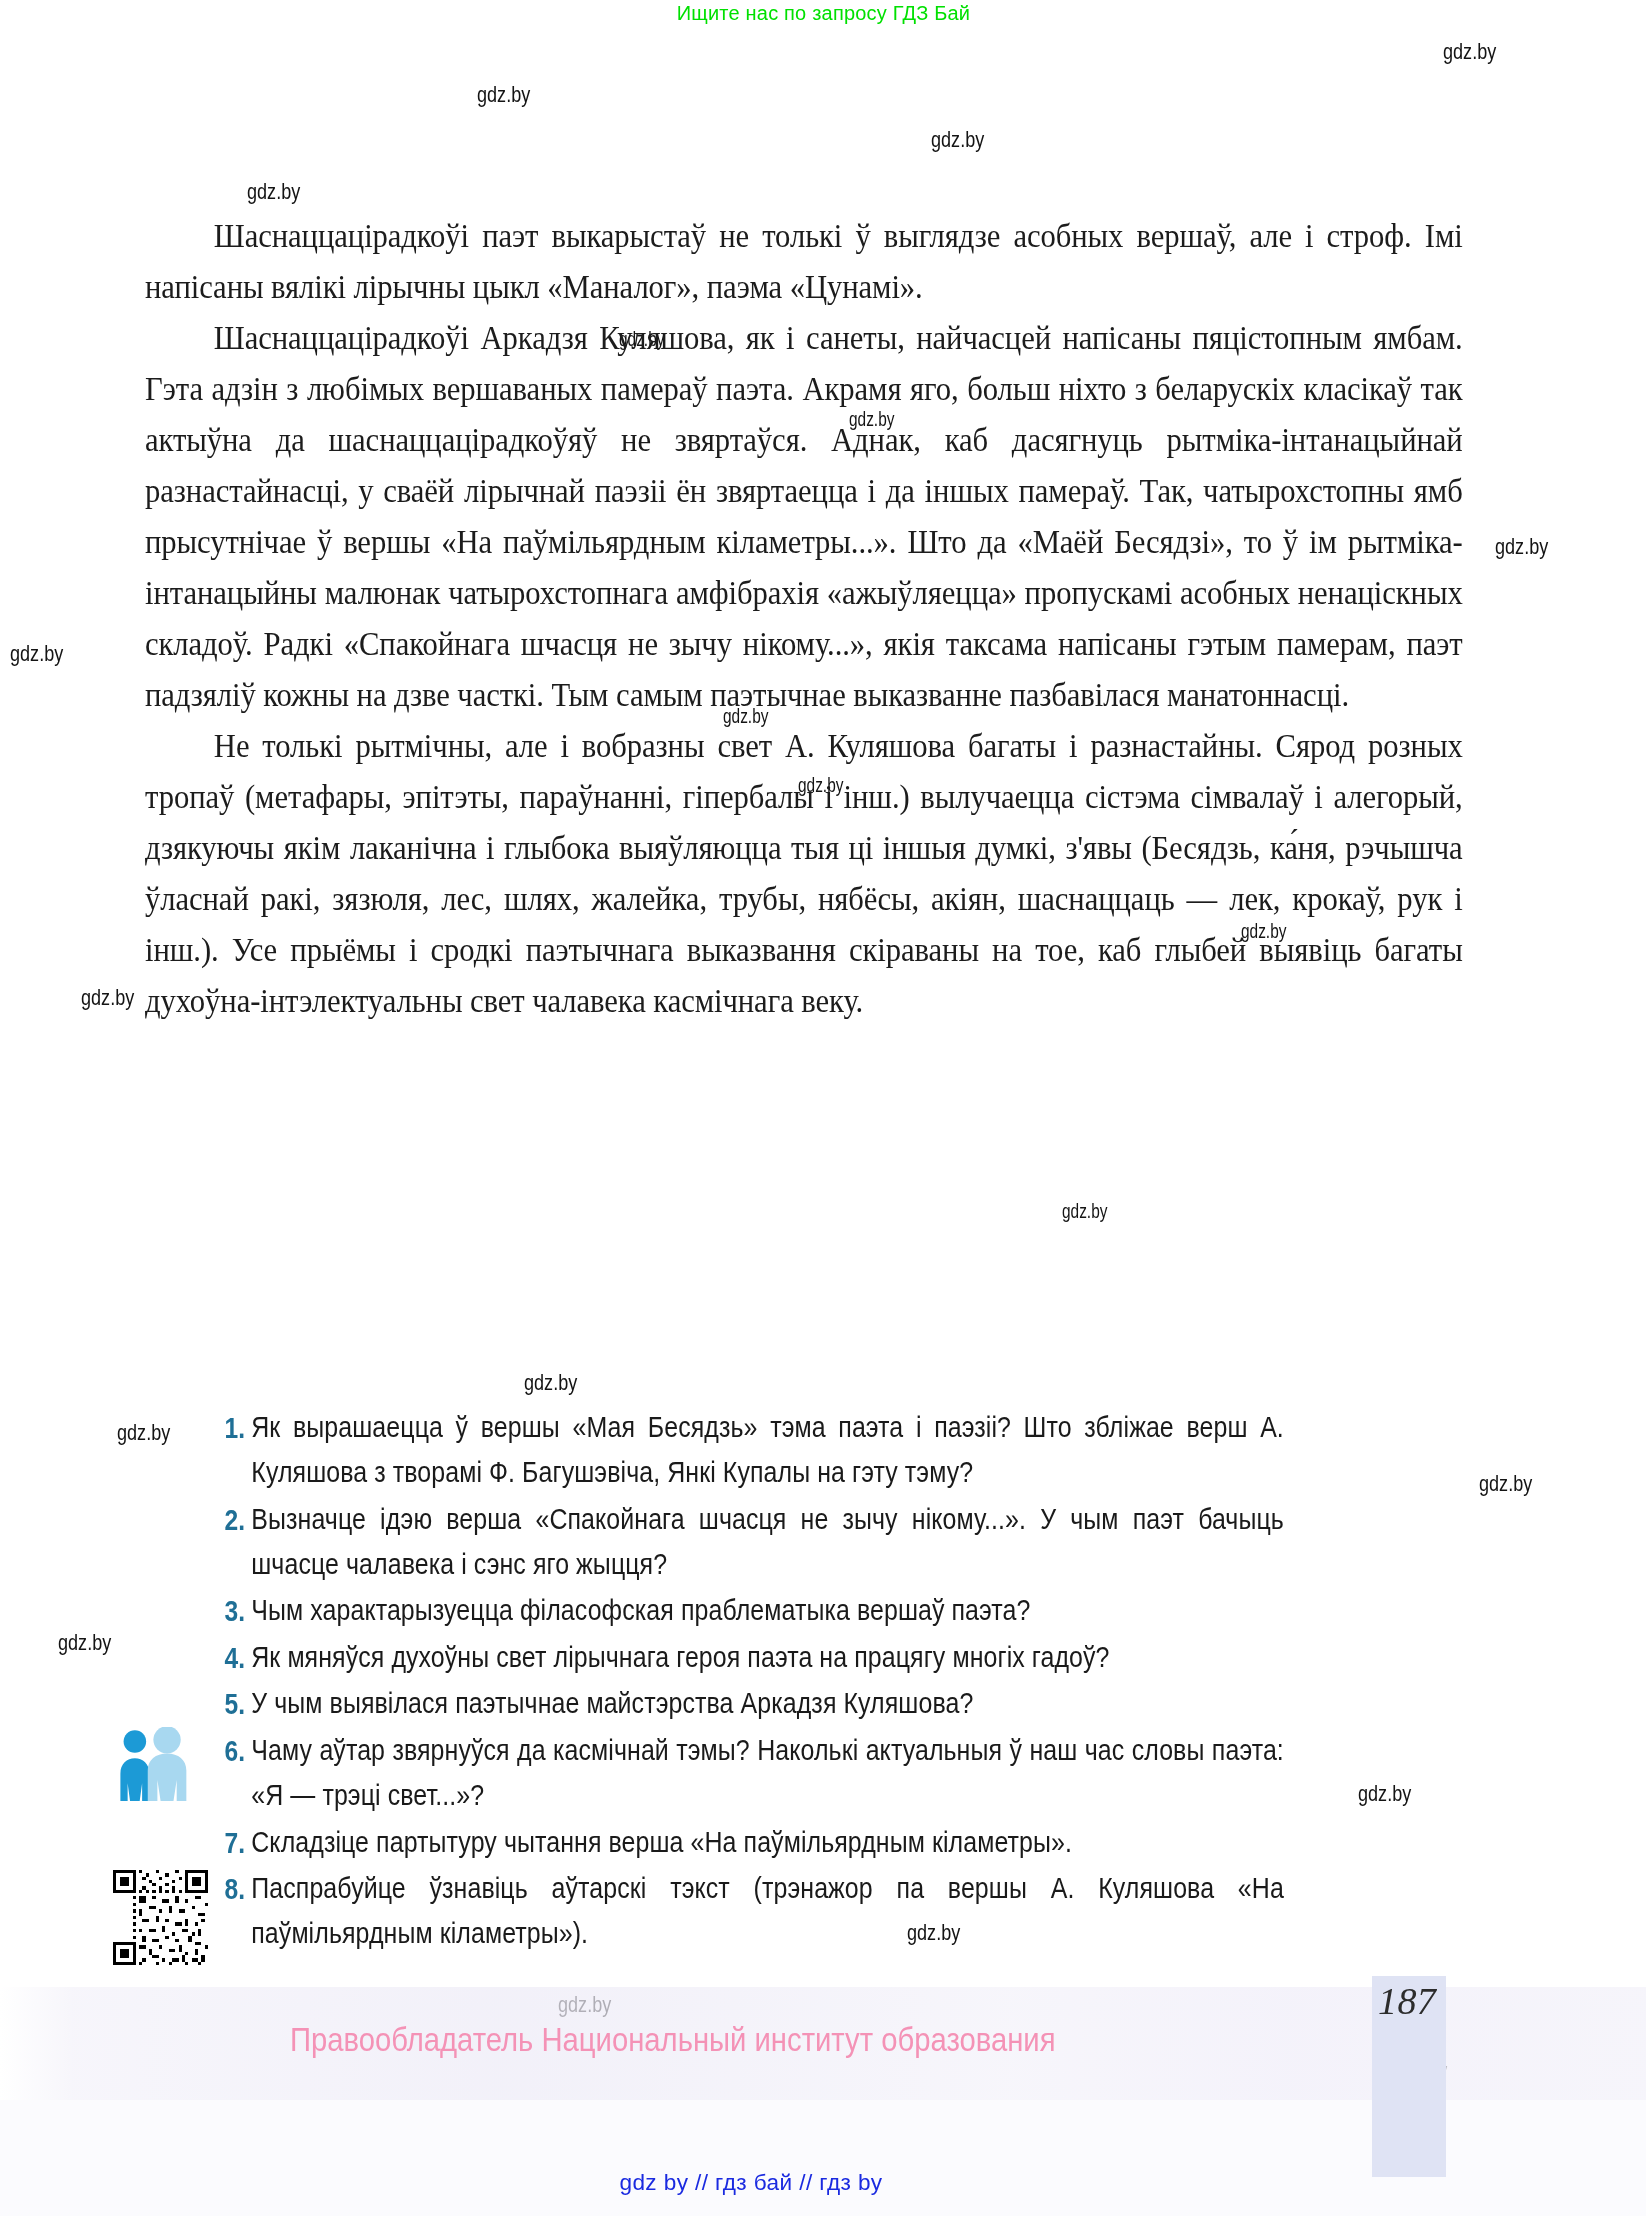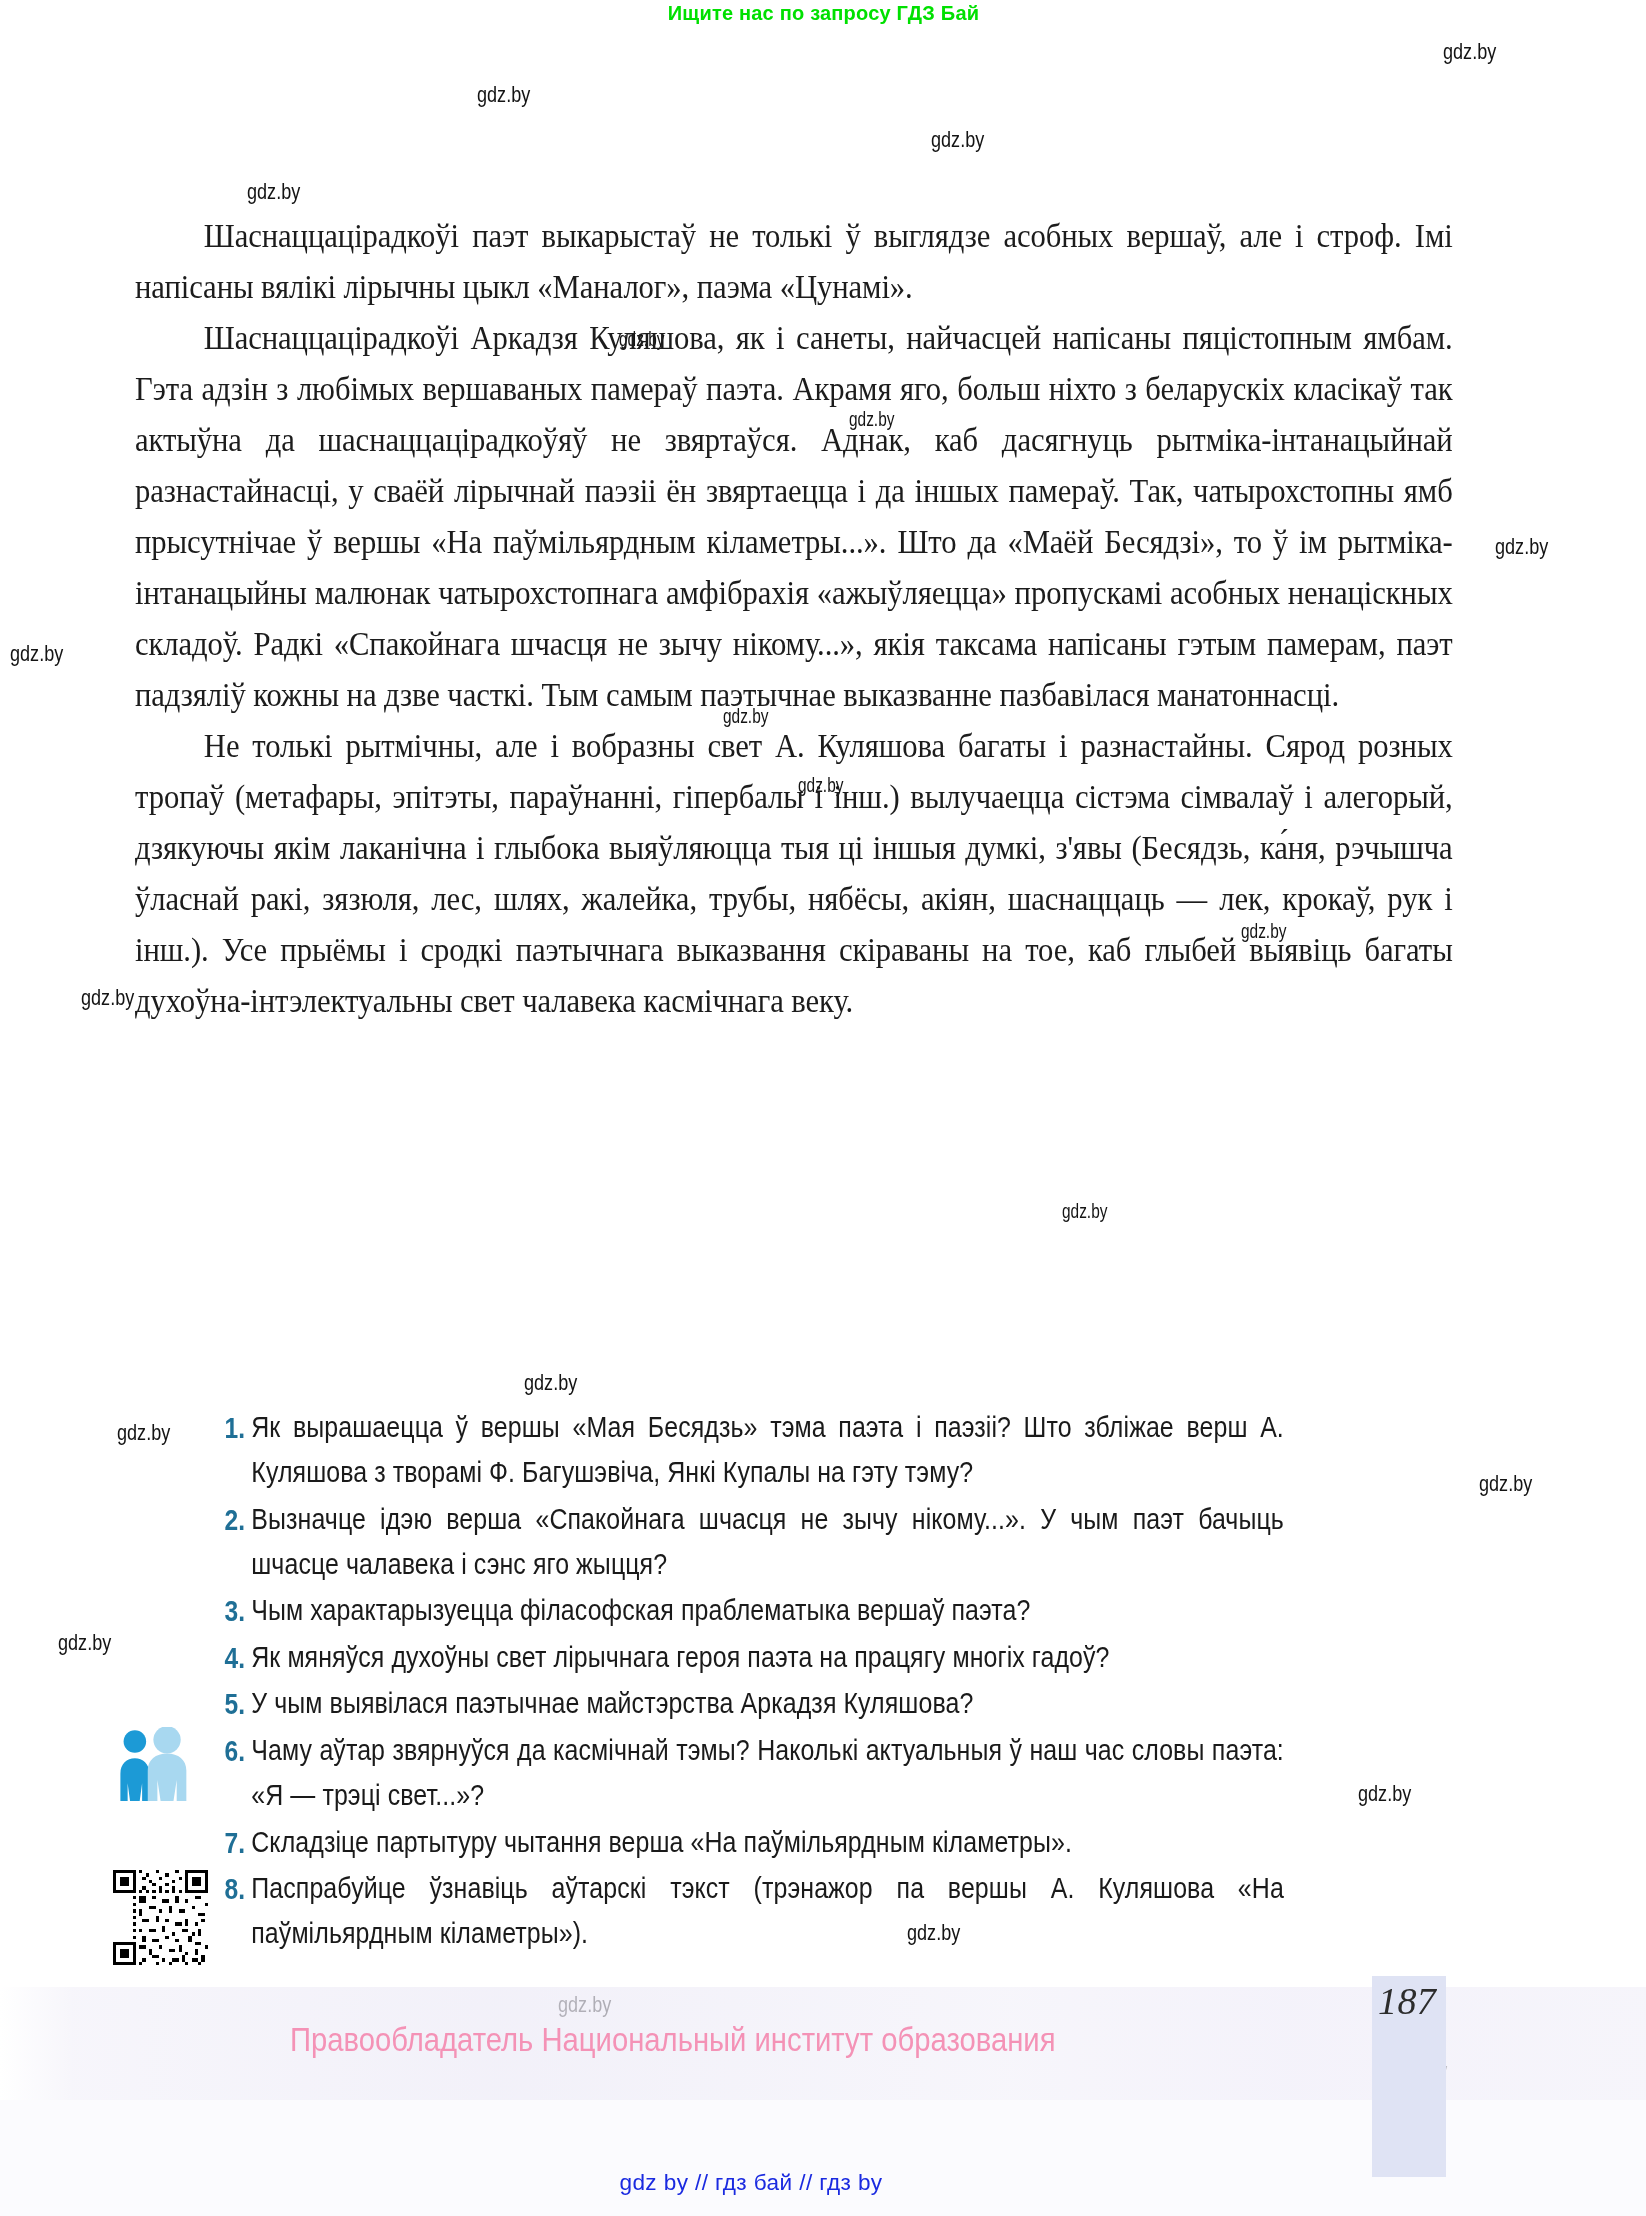--- a/index.html
+++ b/index.html
@@ -19,41 +19,41 @@
   }
 
   
   .promo-banner {
     position: absolute;
     top: 1.6px;
     left: 0;
     width: 1647px;
     text-align: center;
     font-family: "Liberation Sans", sans-serif;
-    font-weight: bold;
+    font-weight: normal;
     font-size: 20px;
     color: #00e000;
     letter-spacing: 0.2px;
     white-space: nowrap;
   }
 
   
   .wm {
     position: absolute;
     font-family: "Liberation Sans", sans-serif;
     color: #141414;
     white-space: nowrap;
     transform: scaleX(.80);
     transform-origin: left center;
   }
 
   
   .text-col {
     position: absolute;
-    left: 135px;
+    left: 145px;
     top: 211px;
     width: 1318px;
   }
   p.body-par {
     margin: 0 0 0 0;
     font-family: "Liberation Serif", serif;
     font-size: 33px;
     line-height: 51px;
     color: #1c1c1c;
     text-align: justify;

